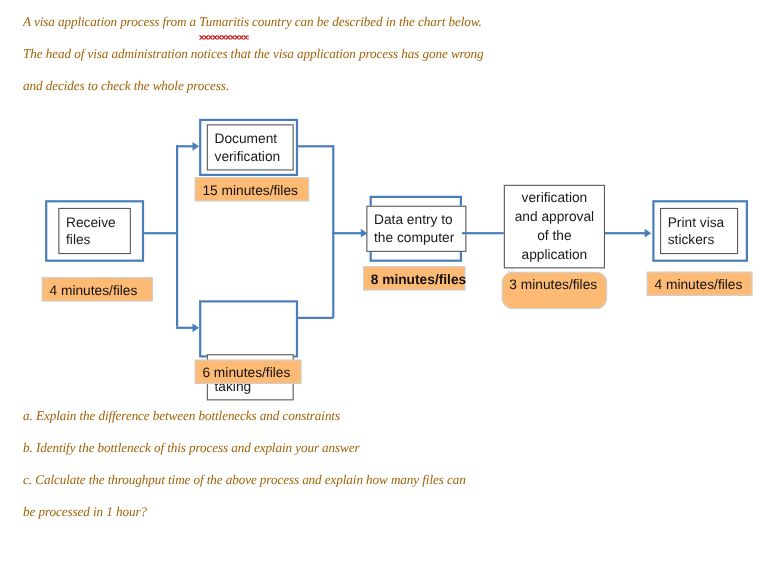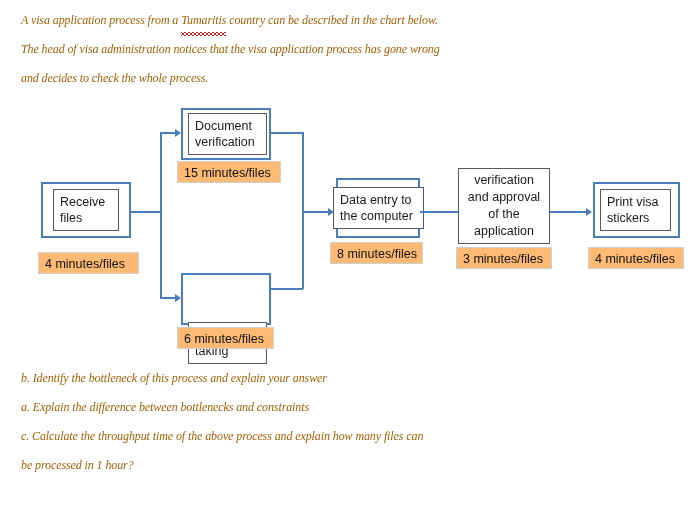--- a/index.html
+++ b/index.html
@@ -164,28 +164,28 @@
   <div class="timebox" style="left:177px; top:61px; width:104px; height:22px;">15 minutes/files</div>
 
   <div class="shell" style="left:181px; top:173px; width:90px; height:52px;"></div>
   <div class="inner" style="left:188px; top:178px; width:79px; height:42px;margin-top:44px;">Self-photo
 taking</div>
   <div class="timebox" style="left:177px; top:227px; width:97px; height:22px;">6 minutes/files</div>
 
   <div class="shell" style="left:336px; top:78px; width:84px; height:60px;"></div>
   <div class="inner" style="left:333px; top:87px; width:91px; height:42px;">Data entry to
 the computer</div>
-  <div class="timebox" style="left:330px; top:142px; width:93px; height:22px;">8 minutes/files</div>
+  <div class="timebox" style="left:330px; top:142px; width:93px; height:22px;font-weight:bold;">8 minutes/files</div>
 
   <div class="plainbox" style="left:458px; top:68px; width:92px; height:76px;">verification
 and approval
 of the
 application</div>
   <div class="stray" style="left:461px; top:141px;">··</div>
-  <div class="timebox" style="left:456px; top:147px; width:96px; height:22px;">3 minutes/files</div>
+  <div class="timebox" style="left:456px; top:147px; width:96px; height:34px;border-radius:10px;">3 minutes/files</div>
 
   <div class="shell" style="left:593px; top:82px; width:87px; height:56px;"></div>
   <div class="inner" style="left:600px; top:89px; width:71px; height:42px;">Print visa
 stickers</div>
   <div class="timebox" style="left:588px; top:147px; width:96px; height:22px;">4 minutes/files</div>
 
   <div class="hline" style="left:131px; top:111px; width:30px;"></div>
   <div class="vline" style="left:160px; top:32px; height:165px;"></div>
 
   <div class="hline" style="left:160px; top:32px; width:16px;"></div>
@@ -202,17 +202,17 @@
   <div class="arrowhead" style="left:328px; top:108px;"></div>
 
   <div class="hline" style="left:420px; top:111px; width:38px;"></div>
 
   <div class="hline" style="left:550px; top:111px; width:40px;"></div>
   <div class="arrowhead" style="left:586px; top:108px;"></div>
 
 </div>
 
 <div class="prose" id="questions">
+  <span class="line">a. Explain the difference between bottlenecks and constraints</span>
   <span class="line">b. Identify the bottleneck of this process and explain your answer</span>
-  <span class="line">a. Explain the difference between bottlenecks and constraints</span>
   <span class="line">c. Calculate the throughput time of the above process and explain how many files can</span>
   <span class="line">be processed in 1 hour?</span>
 </div>
 
 </body></html>

